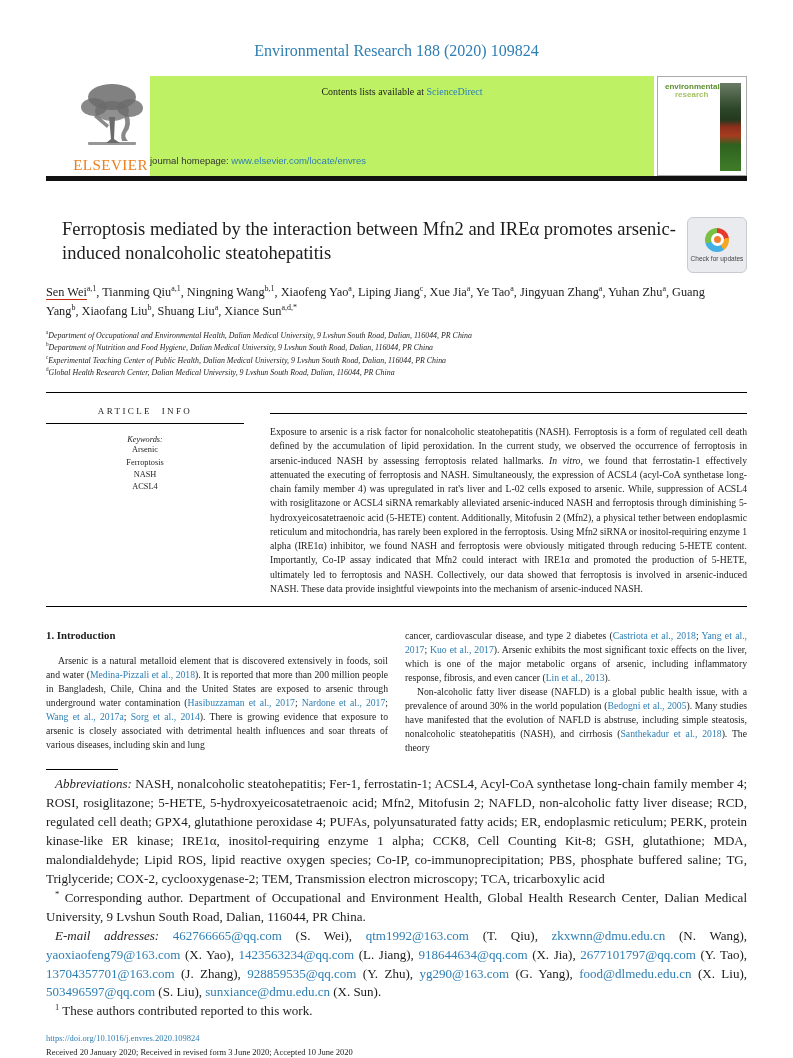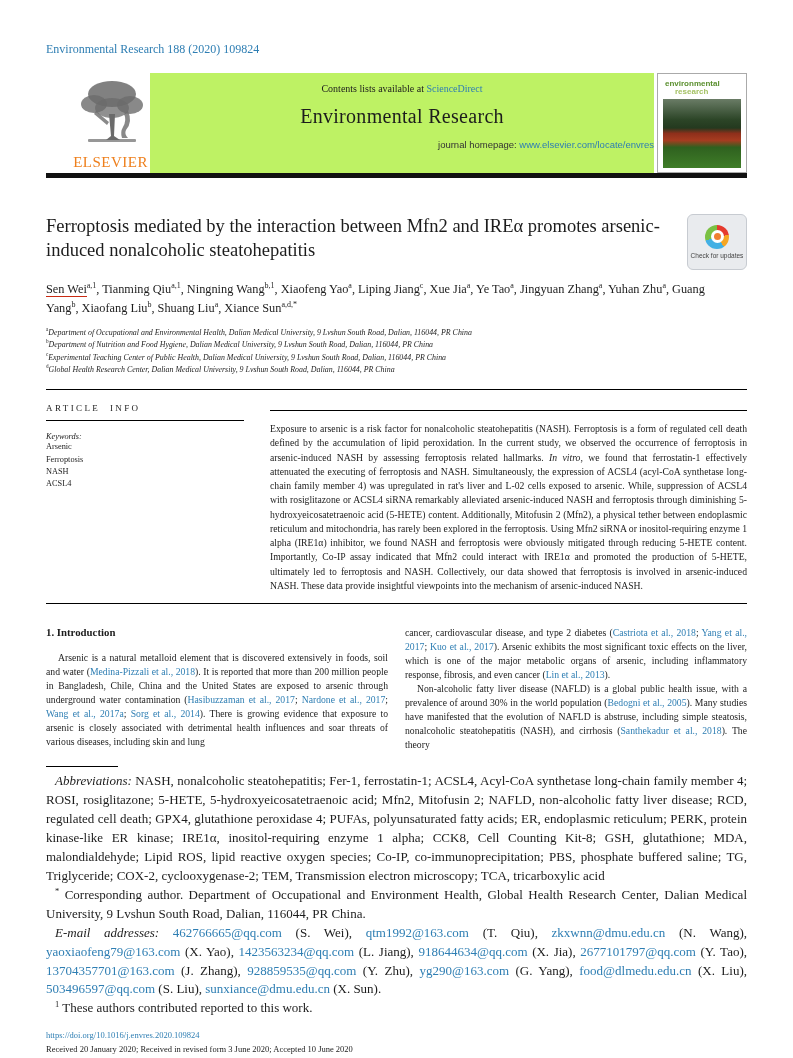--- a/index.html
+++ b/index.html
@@ -8,62 +8,62 @@
     width:793px; height:1058px; margin:0 auto; background:#ffffff;
     font-family:"Liberation Serif", serif; color:#1c1c1c;
     padding:42px 46px 0 46px; overflow:hidden; position:relative;
   }
   .lnk { color:#2e7eb3; }
   .it { font-style:italic; }
   .sup { vertical-align:super; font-size:65%; line-height:0; }
   .uline { border-bottom:1.4px solid #c92a12; }
 
   
-  .citation { font-size:12px; color:#2e7eb3; }
+  .citation { text-align:center; font-size:16px; color:#2e7eb3; }
 
   
   .masthead { display:flex; margin-top:16px; height:100px; }
   .logo-box { width:102px; display:flex; flex-direction:column; align-items:flex-end; justify-content:flex-end; padding-bottom:2px; }
   .logo-box svg { display:block; }
   .elsevier-word { font-size:15px; letter-spacing:0.5px; color:#ee7f1c; font-family:"Liberation Serif", serif; margin-top:2px; }
   .banner { flex:1; background:#bef264; position:relative; margin-left:2px; }
   .contents-line { position:absolute; top:10px; width:100%; text-align:center; font-size:10px; }
   .journal-name { position:absolute; top:32px; width:100%; text-align:center; font-size:20px; letter-spacing:0.3px; }
-  .homepage-line { position:absolute; bottom:23px; width:100%; text-align:right; font-size:9.5px; font-family:"Liberation Sans", sans-serif; color:#333; }
-  .cover { width:90px; margin-left:3px; border:1px solid #aaa; background:#fff; padding:4px 5px; display:flex; flex-direction:column; }
+  .homepage-line { position:absolute; bottom:10px; width:100%; text-align:left; font-size:9.5px; font-family:"Liberation Sans", sans-serif; color:#333; }
+  .cover { width:90px; margin-left:3px; border:1px solid #aaa; background:#fff; padding:4px 5px; display:flex; }
   .cover-head { background:#ffffff; padding:2px 0 1px 2px; }
   .cover-t1 { font-family:"Liberation Sans", sans-serif; font-size:8px; font-weight:bold; color:#5a8f2e; line-height:1; }
   .cover-t2 { font-family:"Liberation Sans", sans-serif; font-size:8px; font-weight:bold; color:#a4c163; line-height:1; margin-left:10px; }
   .cover-photo { flex:1; margin-top:2px;
     background:linear-gradient(180deg,#6a7c66 0%,#2c4527 30%,#24391f 42%,#8e2f1b 50%,#a63c20 60%,#2f611f 70%,#3f7d28 100%); }
 
   .black-bar { height:5px; background:#111; }
 
   
   .title-row { display:flex; justify-content:space-between; margin-top:36px; }
-  .article-title { width:616px; font-size:18.5px; line-height:1.32; font-weight:normal; }
+  .article-title { width:616px; font-size:18.5px; line-height:1.32; font-weight:normal;margin-left:16px; }
   .check-badge { width:60px; height:56px; background:#e9ebee; border:1px solid #c7cbd1; border-radius:6px;
     display:flex; flex-direction:column; align-items:center; justify-content:center; cursor:pointer; }
   .cb-ring { width:24px; height:24px; border-radius:50%;
     background:conic-gradient(#e63a2e 0 22%, #f5a623 22% 40%, #43b0e4 40% 70%, #7ac143 70% 100%);
     display:flex; align-items:center; justify-content:center; }
   .cb-core { width:13px; height:13px; border-radius:50%; background:#fff; display:flex; align-items:center; justify-content:center; }
   .cb-dot { width:7px; height:7px; border-radius:50%; background:#f08030; }
   .cb-text { font-family:"Liberation Sans", sans-serif; font-size:6.5px; color:#444; text-align:center; line-height:1.15; margin-top:3px; }
 
   .authors { margin-top:10px; font-size:12.3px; line-height:1.55; width:680px; }
   .affils { margin-top:9px; font-size:7.9px; font-style:italic; line-height:1.55; }
   .affils .sup { font-style:normal; }
 
   .rule { border-top:1px solid #000; }
   .rule-top { margin-top:13px; }
 
   
   .info-grid { display:flex; gap:26px; margin-top:13px; }
-  .info-col { width:198px; flex:none; }
+  .info-col { width:198px; flex:none;text-align:center; }
   .abs-col { flex:1; }
   .sec-head { font-size:9px; letter-spacing:2.4px; word-spacing:5px; }
   .sec-rule { border-top:1px solid #000; margin-top:7px; margin-bottom:11px; }
   .kw-label { font-size:8.3px; font-style:italic; }
   .kw-item { font-size:8.3px; line-height:1.5; }
   .abstract-body { font-size:9.7px; line-height:1.47; text-align:justify; }
 
   .rule-mid { margin-top:10px; }
 
   
@@ -103,21 +103,20 @@
           </g>
         </svg>
       </span>
       <div class="elsevier-word">ELSEVIER</div>
     </div>
 
     <div class="banner">
       <div class="contents-line">
         <span>Contents lists available at </span><span class="lnk">ScienceDirect</span>
       </div>
-      <div class="journal-name">Environmental Research</div>
       <div class="homepage-line">
         <span>journal homepage: </span><span class="lnk">www.elsevier.com/locate/envres</span>
       </div>
     </div>
 
     <div class="cover">
       <div class="cover-head">
         <div class="cover-t1">environmental</div>
         <div class="cover-t2">research</div>
       </div>

